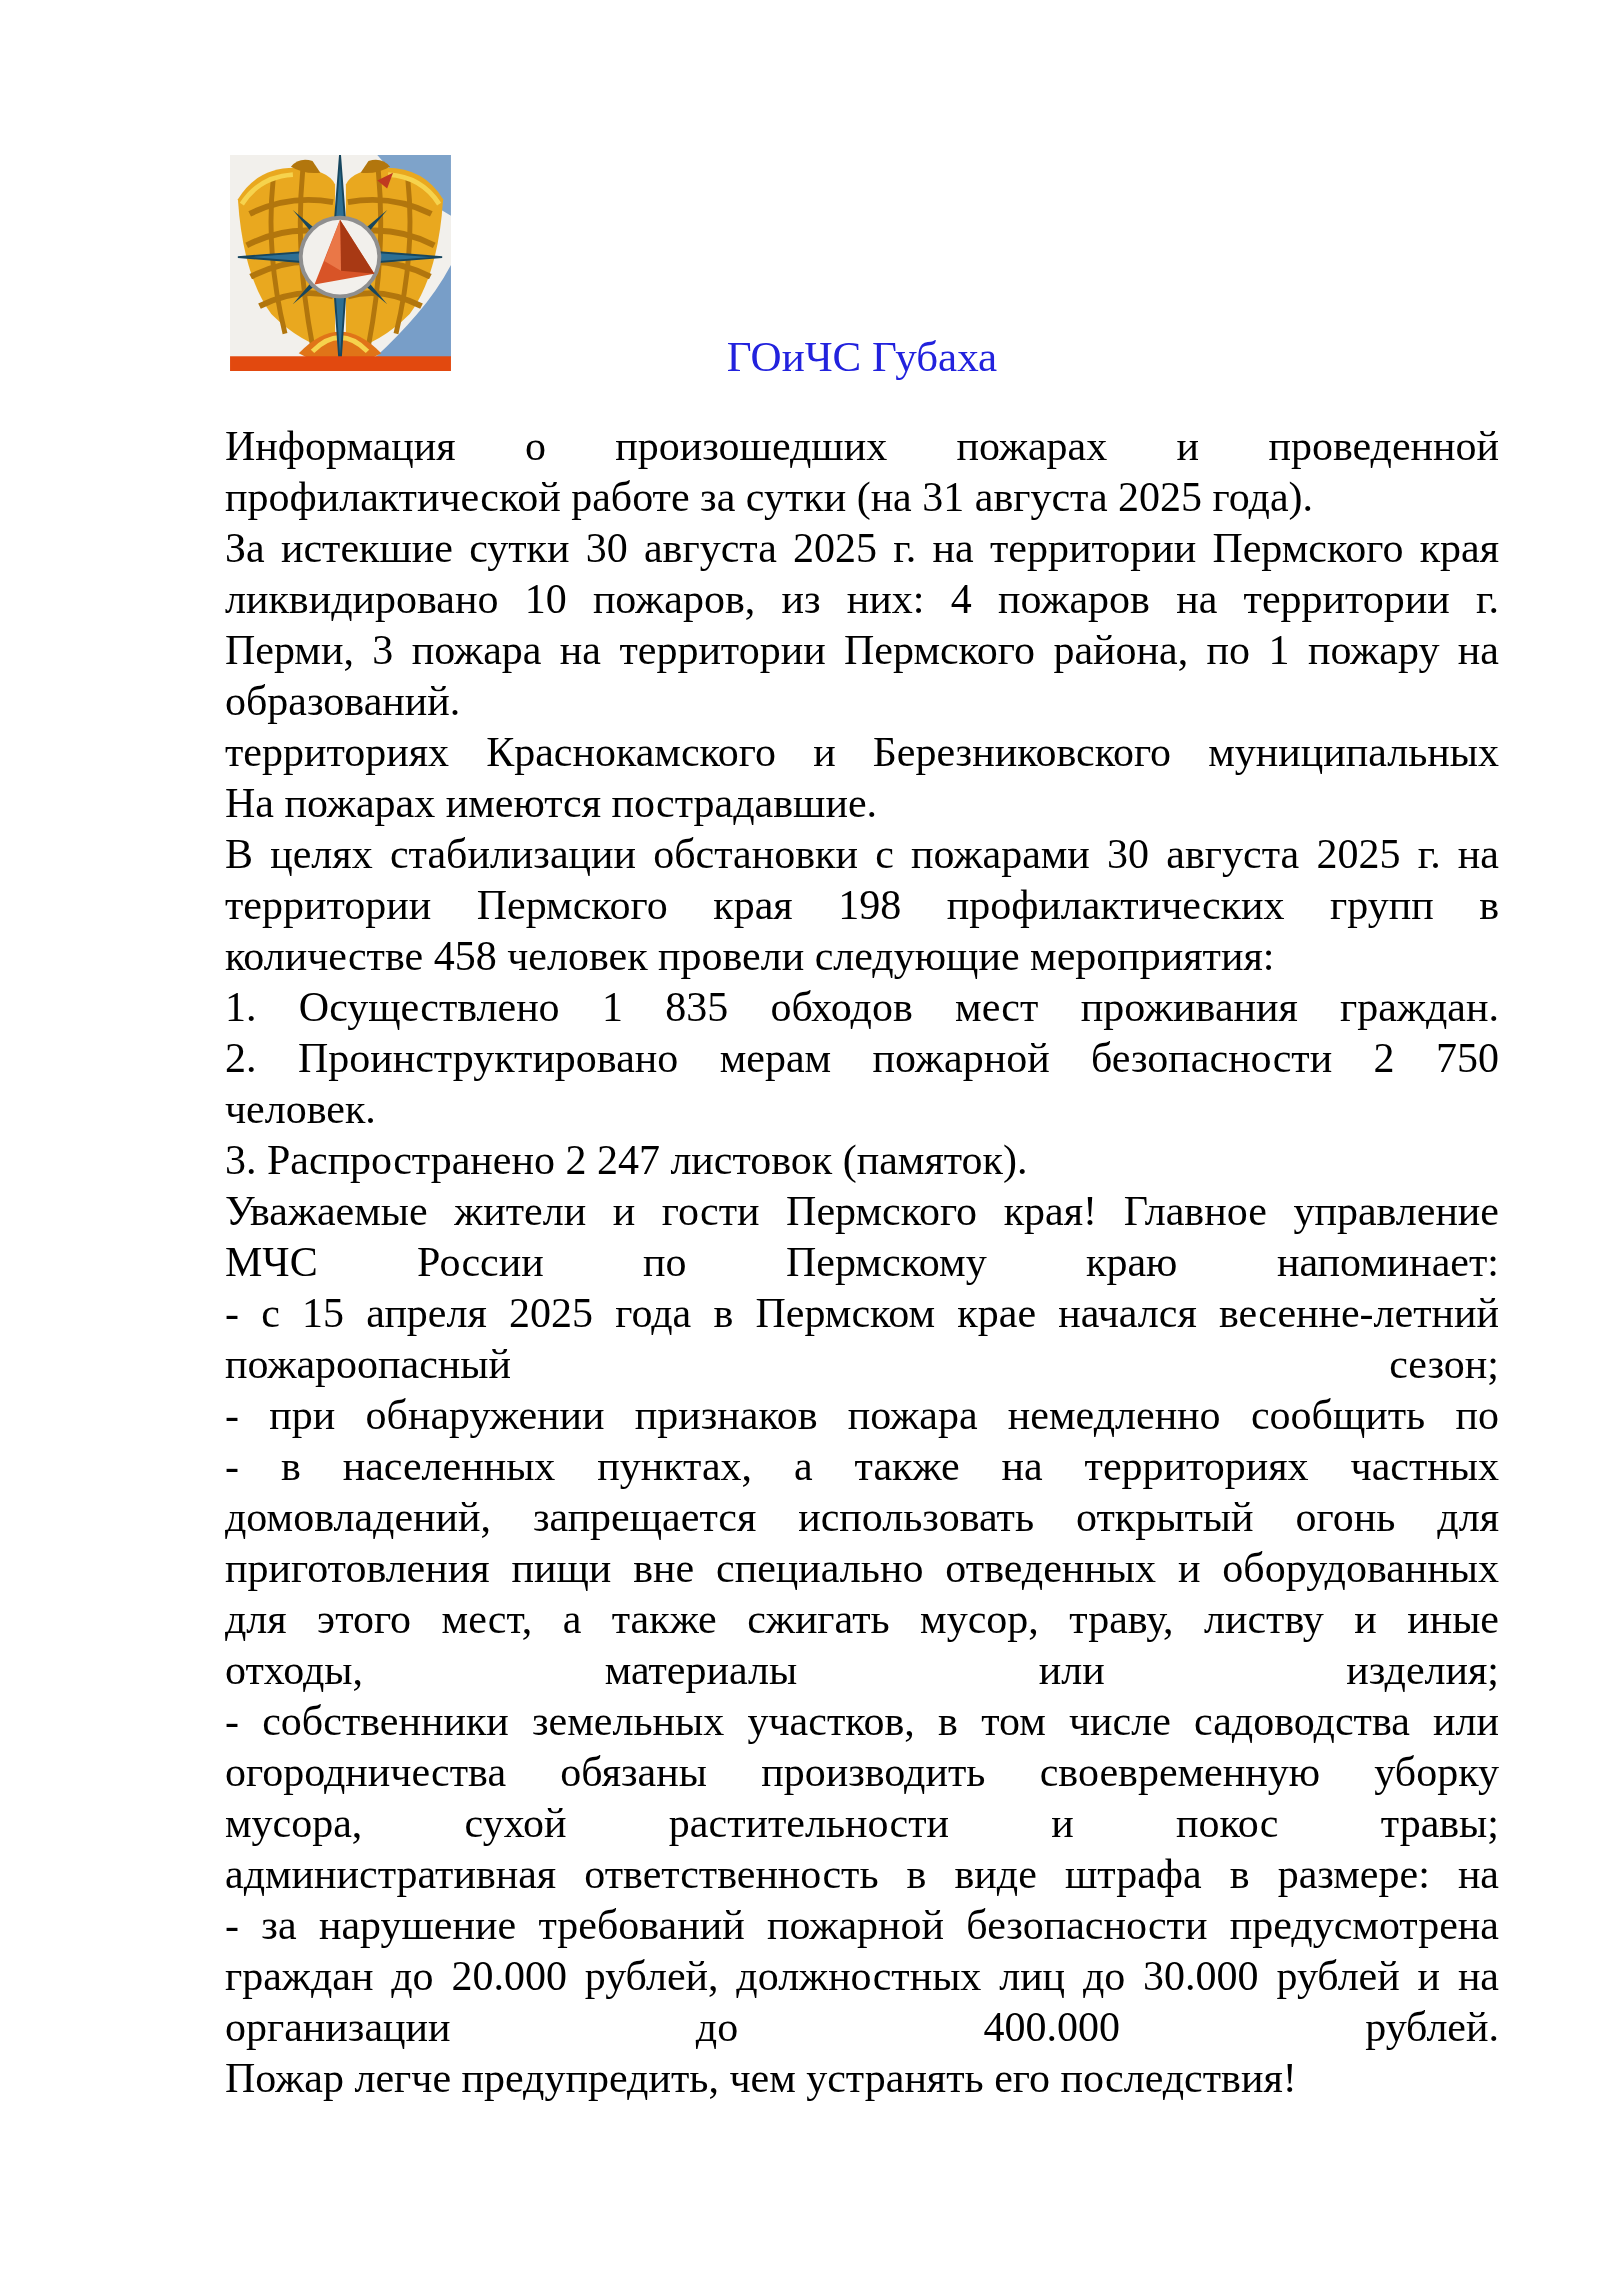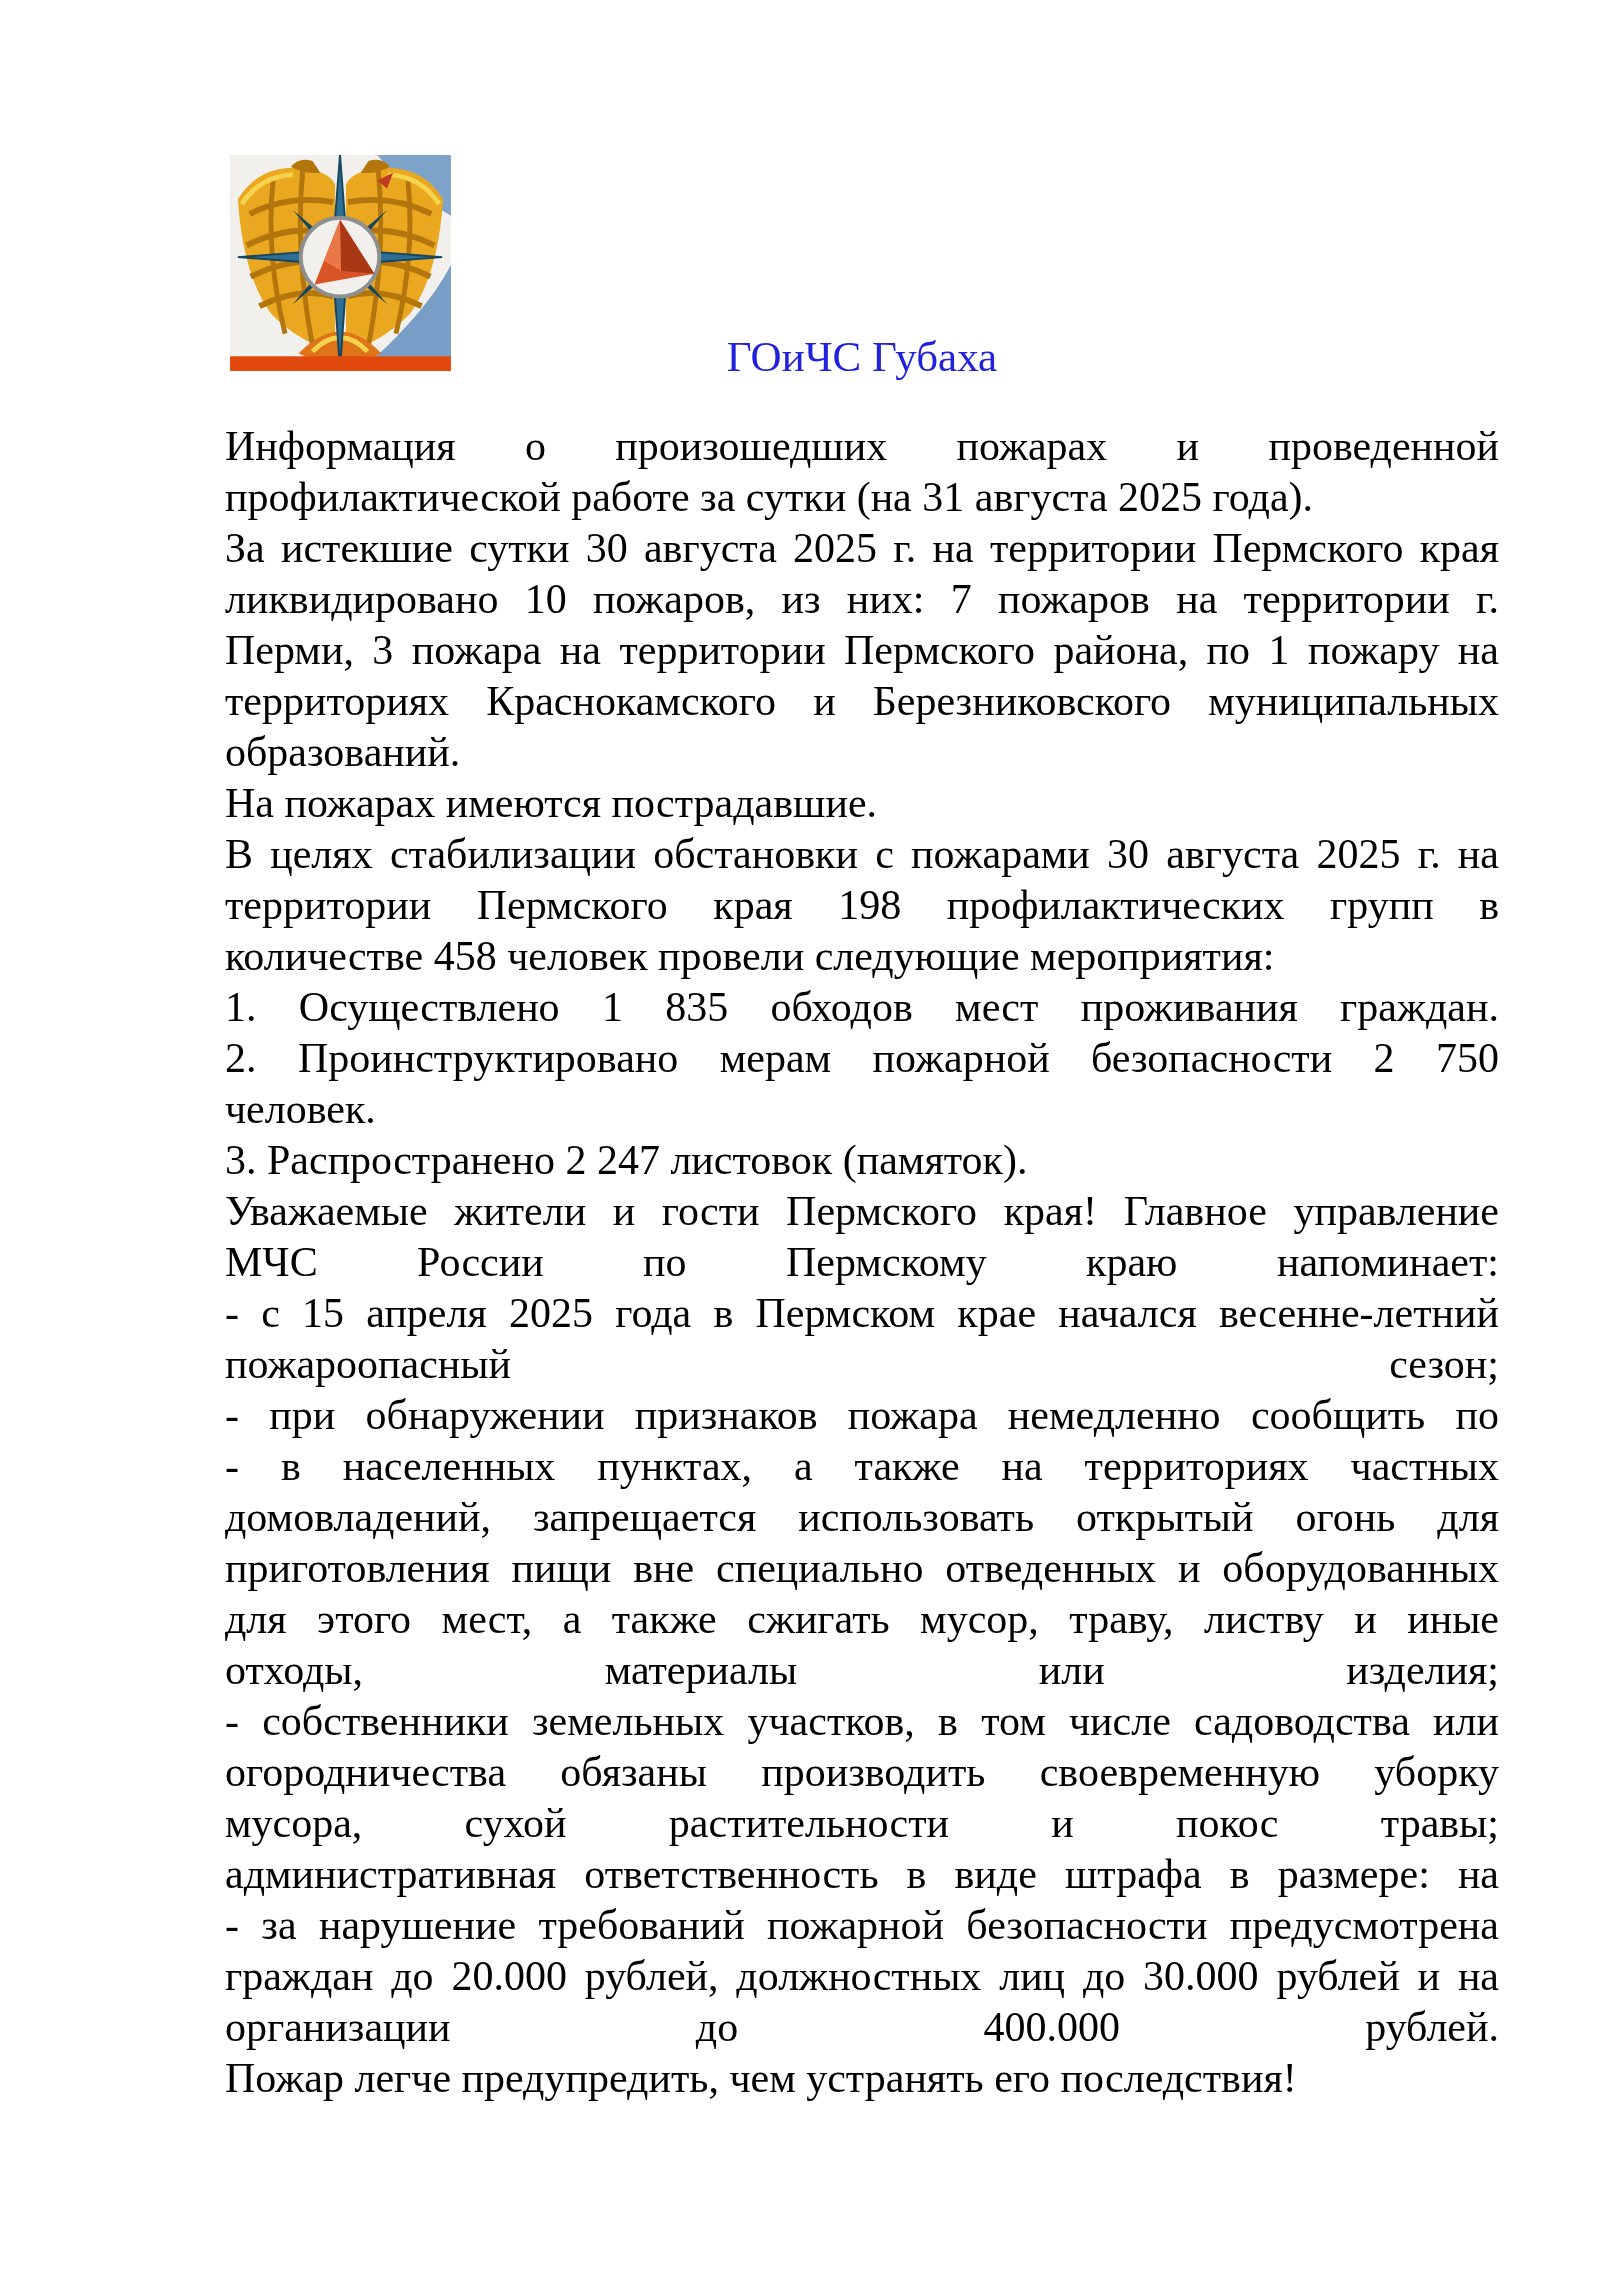--- a/index.html
+++ b/index.html
@@ -107,24 +107,24 @@
 
   <div class="doc-title">ГОиЧС Губаха</div>
 
   <div class="doc-body">
       <div class="paragraph">
         <div class="line stretched">Информация о произошедших пожарах и проведенной</div>
         <div class="line">профилактической работе за сутки (на 31 августа 2025 года).</div>
       </div>
       <div class="paragraph">
         <div class="line stretched">За истекшие сутки 30 августа 2025 г. на территории Пермского края</div>
-        <div class="line stretched">ликвидировано 10 пожаров, из них: 7 пожаров на территории г.</div>
+        <div class="line stretched">ликвидировано 10 пожаров, из них: 4 пожаров на территории г.</div>
         <div class="line stretched">Перми, 3 пожара на территории Пермского района, по 1 пожару на</div>
+        <div class="line">образований.</div>
         <div class="line stretched">территориях Краснокамского и Березниковского муниципальных</div>
-        <div class="line">образований.</div>
       </div>
       <div class="paragraph">
         <div class="line">На пожарах имеются пострадавшие.</div>
       </div>
       <div class="paragraph">
         <div class="line stretched">В целях стабилизации обстановки с пожарами 30 августа 2025 г. на</div>
         <div class="line stretched">территории Пермского края 198 профилактических групп в</div>
         <div class="line">количестве 458 человек провели следующие мероприятия:</div>
       </div>
       <div class="paragraph">

